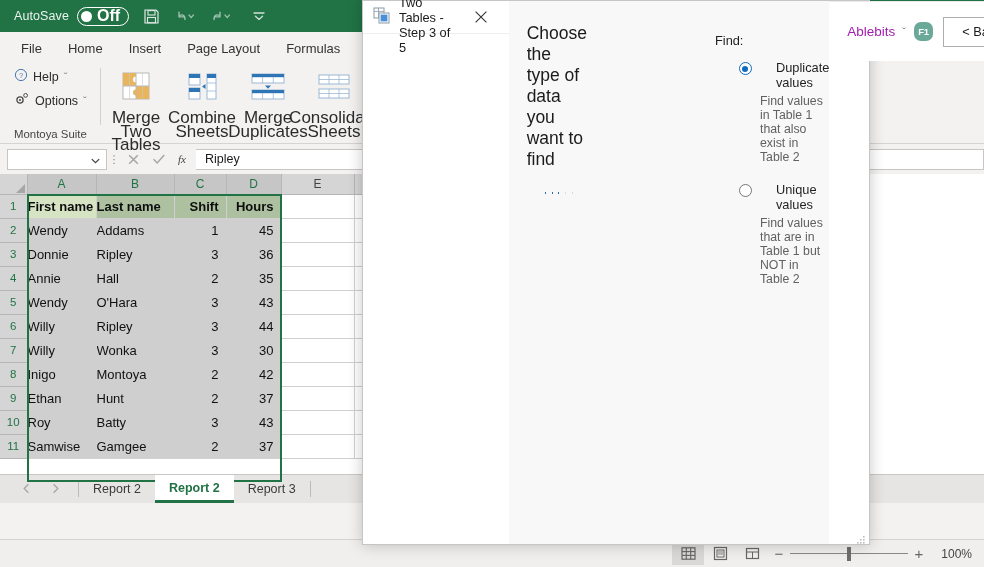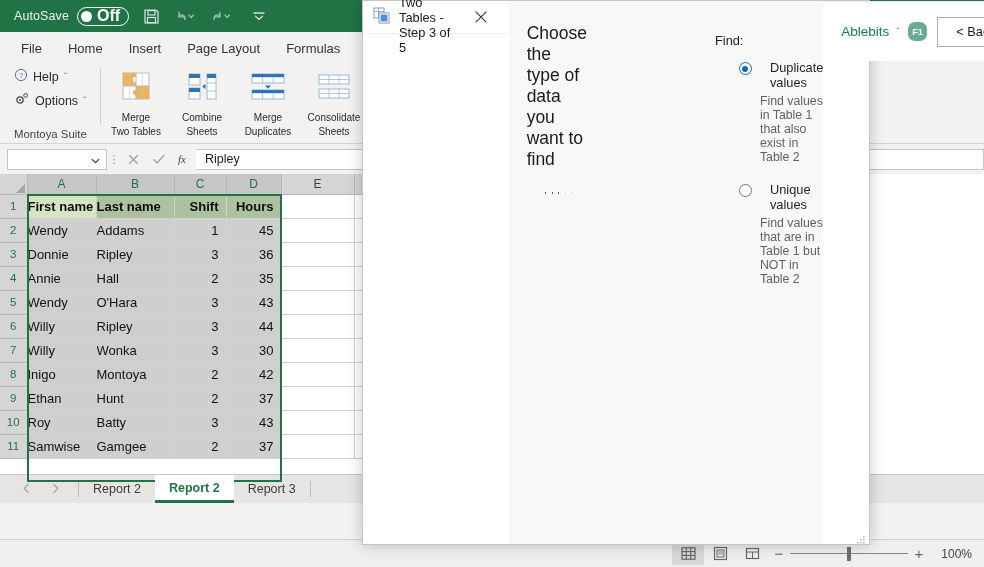--- a/index.html
+++ b/index.html
@@ -50,21 +50,21 @@
     width: 100px; padding: 6px 0 0 14px; display: flex; flex-direction: column; gap: 7px;
   }
   .small-cmd { display: flex; align-items: center; gap: 5px; font-size: 12.5px; color: #2b2b2b; }
   .grp-div { width: 1px; background: #d2d0ce; margin: 6px 2px 18px 0; }
   .grp-big { display: flex; padding-top: 6px; }
   .bigbtn {
     width: 66px; display: flex; flex-direction: column; align-items: center;
     gap: 3px; padding-top: 2px;
   }
   .bigbtn .lbl {
-    font-size: 10px; color: #2b2b2b; text-align: center; line-height: 13.5px;
+    font-size: 17px; color: #2b2b2b; text-align: center; line-height: 13.5px;
   }
   .grp-caption {
     position: absolute; left: 14px; bottom: 3px;
     font-size: 11.4px; color: #444444;
   }
 
   
   .formula-row {
     height: 30px; background: #f3f2f1; display: flex; align-items: center;
     padding: 0 0 0 7px; gap: 0;
@@ -175,37 +175,37 @@
   .steps {
     display: flex; gap: 6px; padding: 22px 14px 0 18px;
   }
   .step { flex: 1; height: 2px; background: #dadada; }
   .step.done { background: #2b6aa8; }
   .dlg-body {
     flex: 1; background: #f8f8f8; padding: 32px 0 0 128px;
   }
   .find-label { font-size: 12.8px; color: #1f1f1f; margin-bottom: 12px; }
   .opt { margin-left: 24px; margin-bottom: 18px; }
-  .opt-row { display: flex; align-items: flex-start; gap: 18px; }
+  .opt-row { display: flex; align-items: flex-start; gap: 24px; }
   .radio {
     width: 13px; height: 13px; border-radius: 50%; border: 1px solid #767676;
     background: #ffffff; margin-top: 2px; flex: none; position: relative;
   }
   .radio.checked { border-color: #0f6cbd; }
   .radio.checked::after {
     content: ""; position: absolute; inset: 2.5px; border-radius: 50%; background: #0f6cbd;
   }
   .opt-title { font-size: 12.8px; color: #1f1f1f; }
   .opt-desc { font-size: 12.3px; color: #616161; margin-left: 21px; margin-top: 4px; }
   .dlg-foot {
     height: 60px; background: #ffffff; border-top: 1px solid #ececec;
     display: flex; align-items: center; padding: 0 18px;
   }
   .brand { display: flex; align-items: center; gap: 7px; }
-  .brand-name { font-size: 13.5px; color: #15803d; }
+  .brand-name { font-size: 13.5px; color: #a21caf; }
   .chev { color: #777777; font-size: 11px; }
   .f1badge {
     width: 19px; height: 19px; border-radius: 7px; background: #6aa897;
     color: #ffffff; font-size: 9.5px; font-weight: bold;
     display: flex; align-items: center; justify-content: center; letter-spacing: -.3px;
   }
   .foot-spacer { flex: 1; }
   .btn {
     width: 78px; height: 30px; font-size: 12.8px;
     border: 1px solid #adadad; background: #ffffff; color: #1a1a1a;

